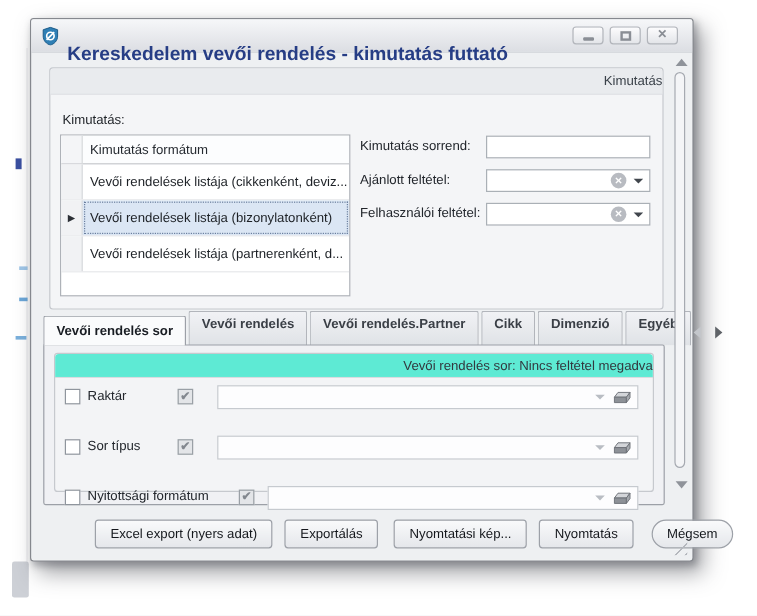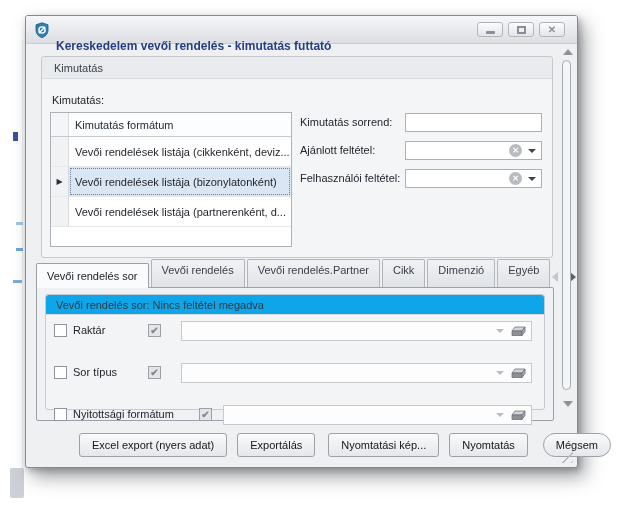--- a/index.html
+++ b/index.html
@@ -41,21 +41,21 @@
     background: linear-gradient(#f6f7f9, #dcdee3);
     border-bottom: 1px solid #c9ccd1;
     border-radius: 2px 2px 0 0;
     display: flex;
     align-items: center;
     padding: 0 8px;
   }
   .title-icon { width: 16px; height: 16px; margin-right: 6px; flex: 0 0 auto; }
   .title-text {
     font-weight: bold;
-    font-size: 12px;
+    font-size: 16px;
     color: #263d85;
     white-space: nowrap;
     overflow: hidden;
     flex: 1 1 auto;
     margin-top: 32px;
   }
   .win-buttons { display: flex; gap: 5px; margin-right: 4px; }
   .win-btn {
     width: 26px; height: 15px;
     border: 1px solid #b2b5bb;
@@ -78,20 +78,21 @@
     border: 1px solid #c6c9ce;
     border-radius: 3px;
   }
   .group-caption {
     height: 22px; line-height: 22px;
     padding-left: 12px;
     background: #e9ebee;
     border-bottom: 1px solid #d7dade;
     border-radius: 3px 3px 0 0;
     color: #3a4149;
+    text-align: right;
   }
   .report-label { position: absolute; left: 10px; top: 37px; }
   .report-input {
     position: absolute; left: 110px; top: 33px;
     width: 390px; height: 20px;
     background: #fff;
     border: 1px solid #b0b4ba;
     font-family: "Liberation Sans", sans-serif;
     font-size: 11px; color: #16181c;
     padding: 0 5px;
@@ -141,21 +142,21 @@
   .dd-arrow-dark {
     width: 0; height: 0;
     border-left: 4px solid transparent; border-right: 4px solid transparent;
     border-top: 4px solid #41464d;
   }
 
   
   .tabstrip {
     position: absolute; left: 10px; top: 219px;
     width: 531px; height: 25px;
-    display: flex; align-items: flex-end;
+    display: flex; align-items: flex-end; font-weight: bold;
   }
   .tab {
     height: 29px;
     padding: 0 10px;
     line-height: 20px;
     background: linear-gradient(#f1f2f5, #dfe2e6);
     border: 1px solid #b2b5bb;
     border-bottom: none;
     border-radius: 2px 2px 0 0;
     margin-right: 2px;
@@ -186,25 +187,25 @@
   }
   .inner-group {
     position: absolute; left: 8px; right: 8px; top: 6px; bottom: 10px;
     background: #f3f4f6;
     border: 1px solid #c6c9ce;
     border-radius: 3px;
   }
   .inner-caption {
     height: 20px; line-height: 20px;
     padding-left: 10px;
-    background: #0ea5e9;
+    background: #5eead4;
     border-bottom: 1px solid #dadce0;
     border-radius: 3px 3px 0 0;
     color: #33393f;
-    white-space: nowrap; overflow: hidden;
+    white-space: nowrap; overflow: hidden; text-align: right;
   }
   .filter-row { position: relative; height: 36px; margin-top: 6px; }
   .filter-row:first-of-type { margin-top: 8px; }
   .checkbox {
     position: absolute; top: 3px;
     width: 13px; height: 13px;
     background: #fff;
     border: 1px solid #8f959d;
   }
   .cb-outer { left: 8px; }

